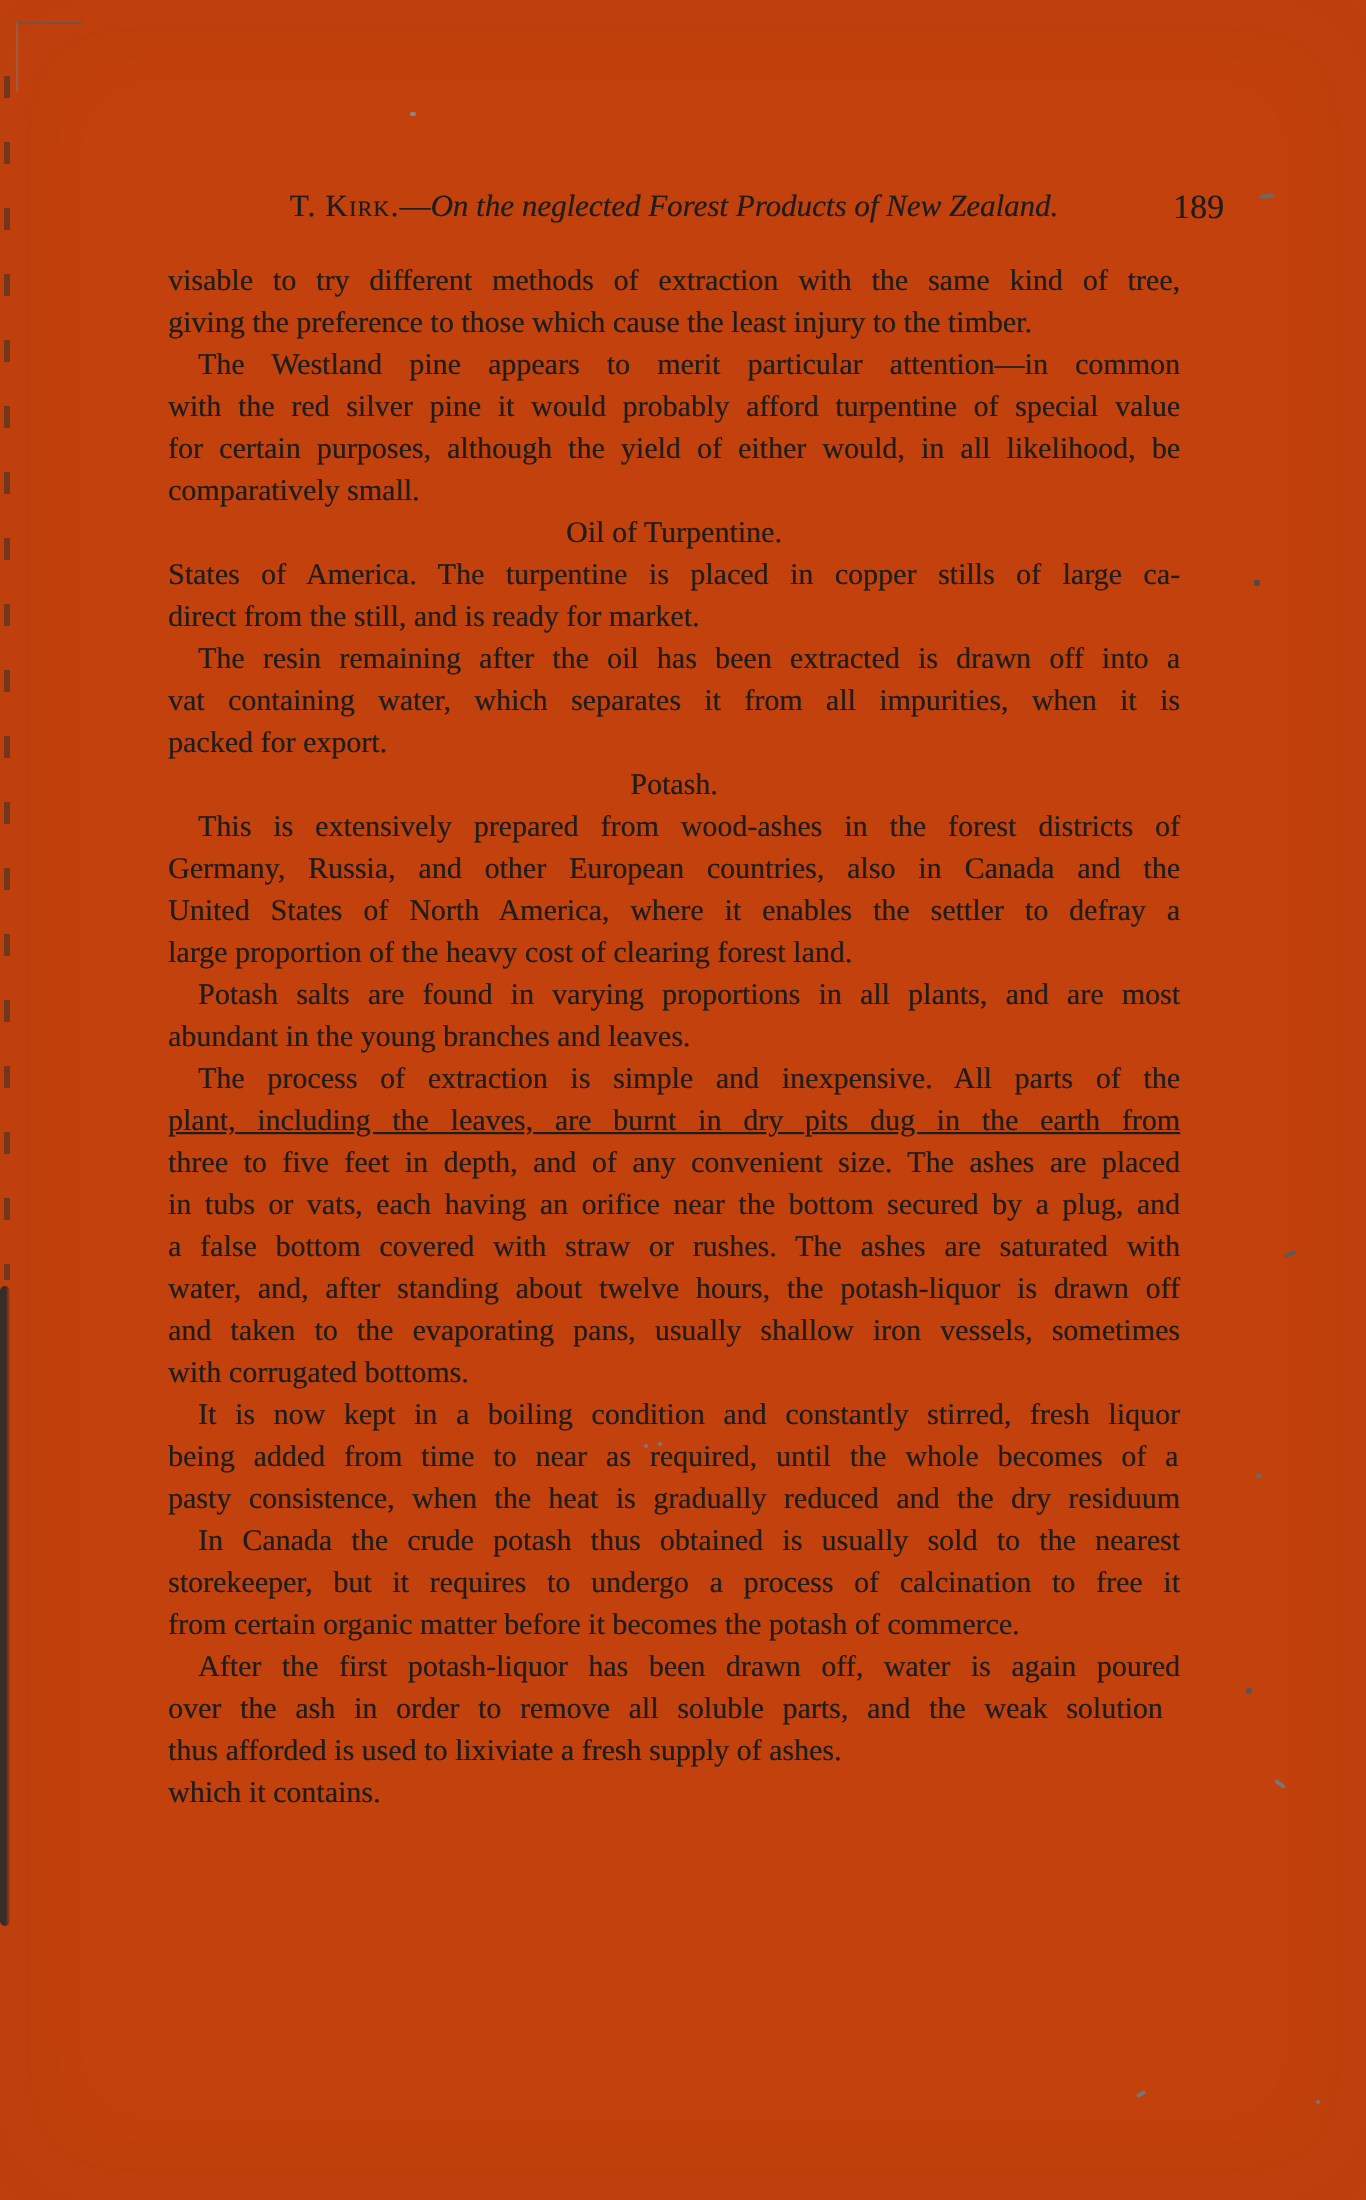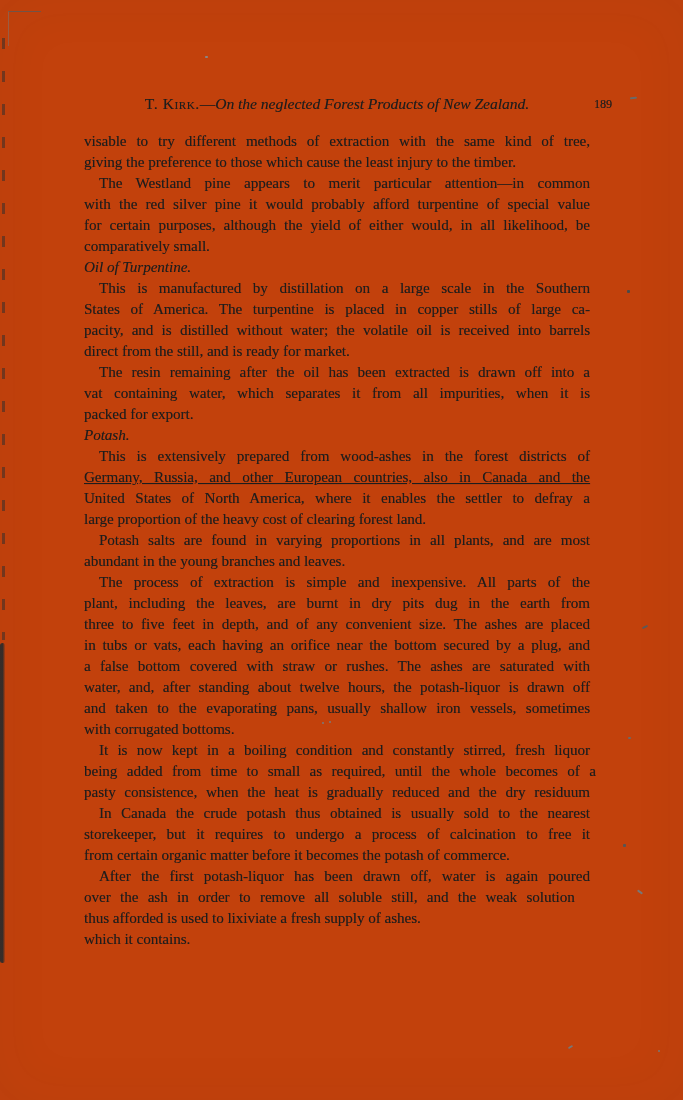--- a/index.html
+++ b/index.html
@@ -13,30 +13,30 @@
   .running-head {
     position:absolute; left:84px; top:94px; width:506px;
     text-align:center; font-size:15.5px; line-height:20px;
     white-space:nowrap;
     text-shadow:0.25px 0.2px 0 rgba(30,30,30,0.5);
   }
   .rh-author { font-variant:small-caps; letter-spacing:0.6px; }
   .rh-title { font-style:italic; }
   .page-number {
     position:absolute; left:574px; top:94px; width:38px;
-    text-align:right; font-size:12px; line-height:20px;
+    text-align:right; font-size:17px; line-height:20px;
     text-shadow:0.25px 0.2px 0 rgba(30,30,30,0.5);
   }
   .page-body {
     position:absolute; left:84px; top:131px; width:506px;
     font-size:15px; line-height:21px;
     text-shadow:0.25px 0.2px 0 rgba(30,30,30,0.5);
   }
   .line { height:21px; line-height:21px; white-space:nowrap; overflow:visible; }
-  .section-heading { font-style:italic; text-align:left; }
+  .section-heading { text-align:center; }
   
   .scan-corner {
     position:absolute; left:8px; top:11px; width:32px; height:34px;
     border-top:1.5px solid rgba(90,90,90,0.75);
     border-left:1.5px solid rgba(120,120,120,0.5);
   }
   .scan-dashes {
     position:absolute; left:2px; top:38px; width:3px; height:602px;
     background:repeating-linear-gradient(180deg,
       rgba(45,45,45,0.7) 0px, rgba(45,45,45,0.7) 11px,
@@ -76,47 +76,45 @@
   <div class="page-number">189</div>
 
   <div class="page-body">
       <div class="line" style="word-spacing: 6.19271px;"><span>visable to try different methods of extraction with the same kind of tree,</span></div>
       <div class="line"><span>giving the preference to those which cause the least injury to the timber.</span></div>
       <div class="line" style="padding-left: 15px; word-spacing: 9.80469px;"><span>The Westland pine appears to merit particular attention—in common</span></div>
       <div class="line" style="word-spacing: 4.5612px;"><span>with the red silver pine it would probably afford turpentine of special value</span></div>
       <div class="line" style="word-spacing: 4.29427px;"><span>for certain purposes, although the yield of either would, in all likelihood, be</span></div>
       <div class="line"><span>comparatively small.</span></div>
       <div class="line section-heading">Oil of Turpentine.</div>
-      <div class="line" style="padding-left: 15px; word-spacing: 7.81392px;"><span>This is manufactured by distillation on a large scale in the Southern</span></div>
       <div class="line" style="word-spacing: 6.98047px;"><span>States of America. The turpentine is placed in copper stills of large ca-</span></div>
-      <div class="line" style="word-spacing: 4.51432px;"><span>pacity, and is distilled without water; the volatile oil is received into barrels</span></div>
       <div class="line"><span>direct from the still, and is ready for market.</span></div>
       <div class="line" style="padding-left: 15px; word-spacing: 5.33413px;"><span>The resin remaining after the oil has been extracted is drawn off into a</span></div>
       <div class="line" style="word-spacing: 7.92045px;"><span>vat containing water, which separates it from all impurities, when it is</span></div>
       <div class="line"><span>packed for export.</span></div>
       <div class="line section-heading">Potash.</div>
       <div class="line" style="padding-left: 15px; word-spacing: 7.19375px;"><span>This is extensively prepared from wood-ashes in the forest districts of</span></div>
-      <div class="line" style="word-spacing: 7.66719px; text-decoration: underline;"><span>Germany, Russia, and other European countries, also in Canada and the</span></div>
+      <div class="line" style="word-spacing: 7.66719px;"><span>Germany, Russia, and other European countries, also in Canada and the</span></div>
       <div class="line" style="word-spacing: 6.72656px;"><span>United States of North America, where it enables the settler to defray a</span></div>
       <div class="line"><span>large proportion of the heavy cost of clearing forest land.</span></div>
       <div class="line" style="padding-left: 15px; word-spacing: 5.33203px;"><span>Potash salts are found in varying proportions in all plants, and are most</span></div>
       <div class="line"><span>abundant in the young branches and leaves.</span></div>
       <div class="line" style="padding-left: 15px; word-spacing: 7.59943px;"><span>The process of extraction is simple and inexpensive. All parts of the</span></div>
-      <div class="line" style="word-spacing: 7.10337px;"><span>plant, including the leaves, are burnt in dry pits dug in the earth from</span></div>
+      <div class="line" style="word-spacing: 7.10337px; text-decoration: underline;"><span>plant, including the leaves, are burnt in dry pits dug in the earth from</span></div>
       <div class="line" style="word-spacing: 3.97321px;"><span>three to five feet in depth, and of any convenient size. The ashes are placed</span></div>
       <div class="line" style="word-spacing: 2.99271px;"><span>in tubs or vats, each having an orifice near the bottom secured by a plug, and</span></div>
       <div class="line" style="word-spacing: 5.63802px;"><span>a false bottom covered with straw or rushes. The ashes are saturated with</span></div>
       <div class="line" style="word-spacing: 4.65057px;"><span>water, and, after standing about twelve hours, the potash-liquor is drawn off</span></div>
       <div class="line" style="word-spacing: 5.775px;"><span>and taken to the evaporating pans, usually shallow iron vessels, sometimes</span></div>
       <div class="line"><span>with corrugated bottoms.</span></div>
       <div class="line" style="padding-left: 15px; word-spacing: 5.54036px;"><span>It is now kept in a boiling condition and constantly stirred, fresh liquor</span></div>
-      <div class="line" style="word-spacing: 5.66346px;"><span>being added from time to small as required, until the whole becomes of a</span></div>
+      <div class="line" style="word-spacing: 5.66346px;"><span>being added from time to near as required, until the whole becomes of a</span></div>
       <div class="line" style="word-spacing: 4.9517px;"><span>pasty consistence, when the heat is gradually reduced and the dry residuum</span></div>
       <div class="line" style="padding-left: 15px; word-spacing: 5.85547px;"><span>In Canada the crude potash thus obtained is usually sold to the nearest</span></div>
       <div class="line" style="word-spacing: 6.59245px;"><span>storekeeper, but it requires to undergo a process of calcination to free it</span></div>
       <div class="line"><span>from certain organic matter before it becomes the potash of commerce.</span></div>
       <div class="line" style="padding-left: 15px; word-spacing: 6.49148px;"><span>After the first potash-liquor has been drawn off, water is again poured</span></div>
-      <div class="line" style="word-spacing: 5.58053px;"><span>over the ash in order to remove all soluble still, and the weak solution</span></div>
+      <div class="line" style="word-spacing: 5.58053px;"><span>over the ash in order to remove all soluble parts, and the weak solution</span></div>
       <div class="line"><span>thus afforded is used to lixiviate a fresh supply of ashes.</span></div>
       <div class="line"><span>which it contains.</span></div>
     </div>
 
 </div>
 
 </body></html>

